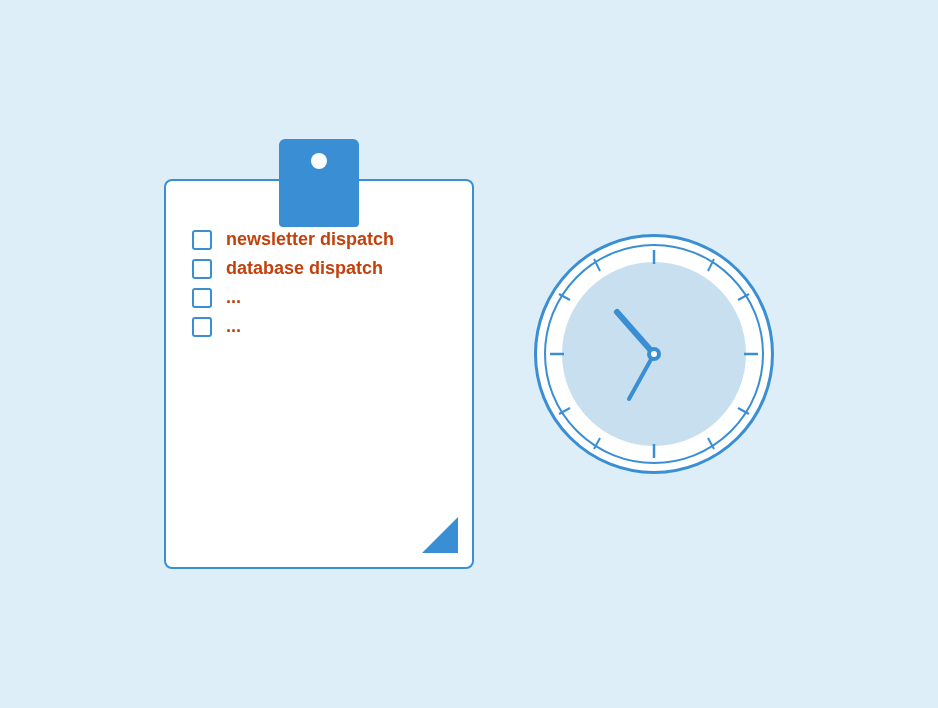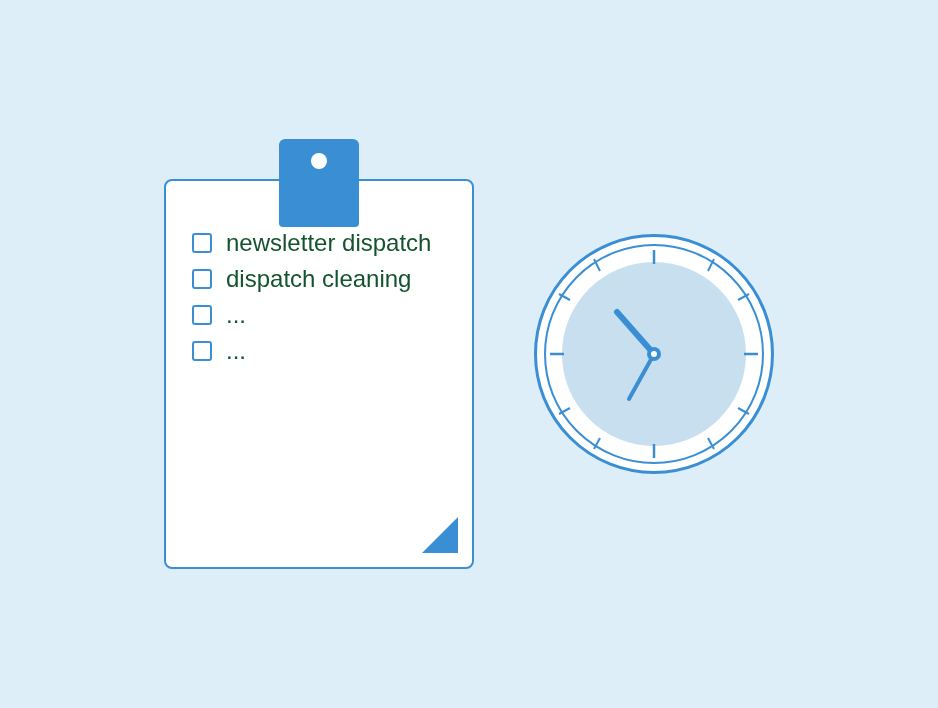--- a/index.html
+++ b/index.html
@@ -104,23 +104,23 @@
     .check-box {
       width: 20px;
       height: 20px;
       border: 2.5px solid #3a8fd4;
       border-radius: 3px;
       flex-shrink: 0;
       background: white;
     }
 
     .check-label {
-      font-size: 24px;
-      color: #14532d;
-      font-weight: 400;
+      font-size: 18px;
+      color: #c2410c;
+      font-weight: 700;
     }
 
     
     .folded-corner {
       position: absolute;
       bottom: 8px;
       right: 8px;
       width: 36px;
       height: 36px;
       background: #3a8fd4;
@@ -179,21 +179,21 @@
     <div class="clipboard-board"></div>
     <div class="clipboard-clip"></div>
     <div class="clipboard-paper">
       <ul class="checklist">
         <li class="checklist-item">
           <div class="check-box"></div>
           <span class="check-label">newsletter dispatch</span>
         </li>
         <li class="checklist-item">
           <div class="check-box"></div>
-          <span class="check-label">dispatch cleaning</span>
+          <span class="check-label">database dispatch</span>
         </li>
         <li class="checklist-item">
           <div class="check-box"></div>
           <span class="check-label">...</span>
         </li>
         <li class="checklist-item">
           <div class="check-box"></div>
           <span class="check-label">...</span>
         </li>
       </ul>

